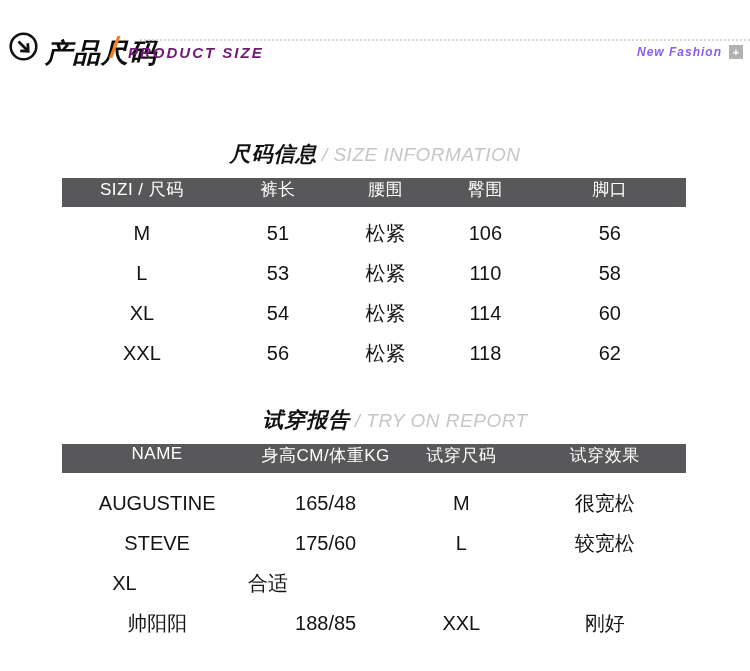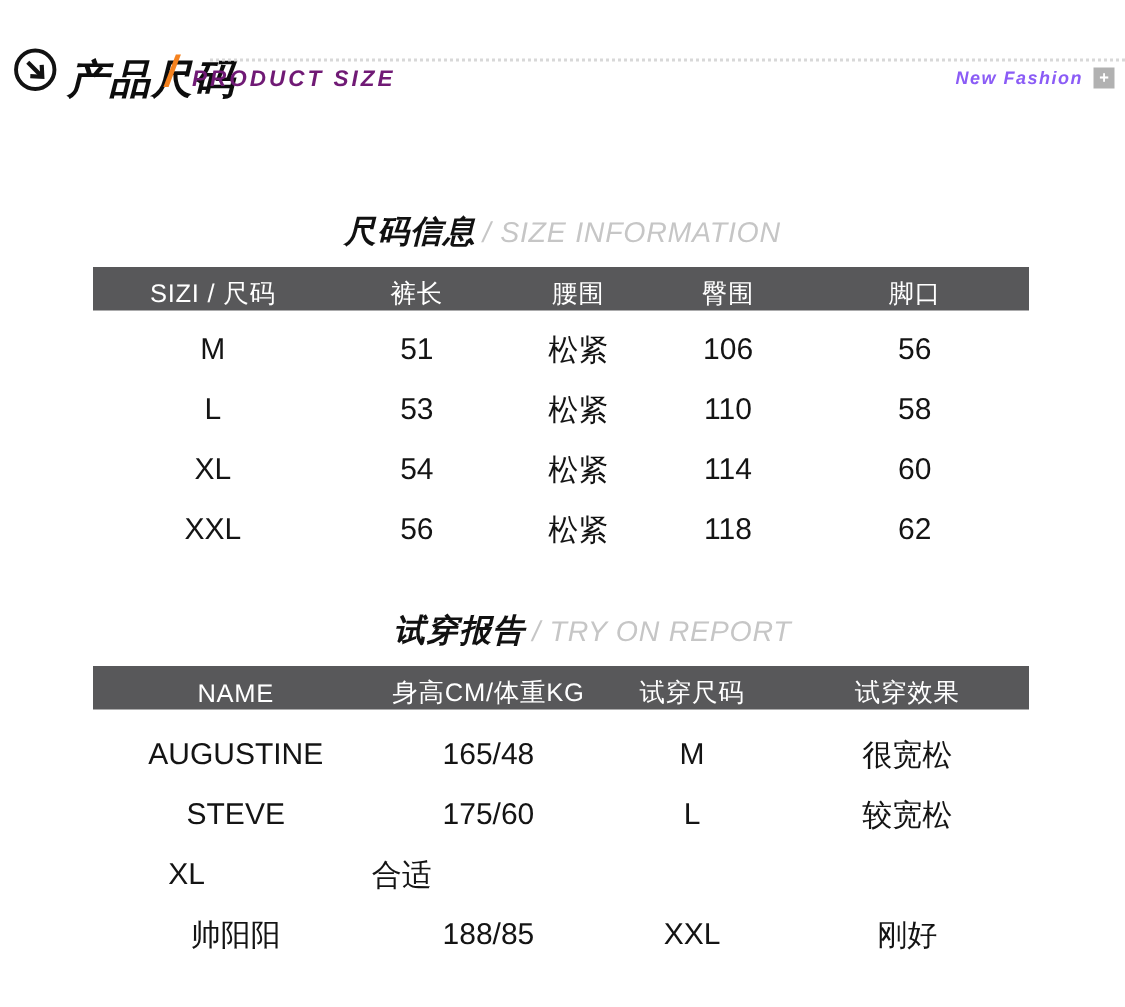--- a/index.html
+++ b/index.html
@@ -42,21 +42,21 @@
   }
   .section-title .en{
     font-size:19px;font-style:italic;color:#c6c6c6;letter-spacing:0.5px;
   }
   #size-title{top:140px;}
   #tryon-title{top:406px;margin-left:20px;}
   
   .dtable{position:absolute;left:62px;width:624px;}
   #size-table{top:178px;}
   #tryon-table{top:444px;}
-  .thead{display:flex;align-items:flex-end;height:29px;background:#58585a;}
+  .thead{display:flex;align-items:flex-start;height:29px;background:#58585a;}
   .th{
     text-align:center;color:#ffffff;font-size:17px;letter-spacing:0.5px;
     white-space:nowrap;
   }
   .trow{display:flex;align-items:center;height:40px;}
   .td{text-align:center;color:#141414;font-size:20px;white-space:nowrap;}
 </style>
 </head>
 <body>
 

